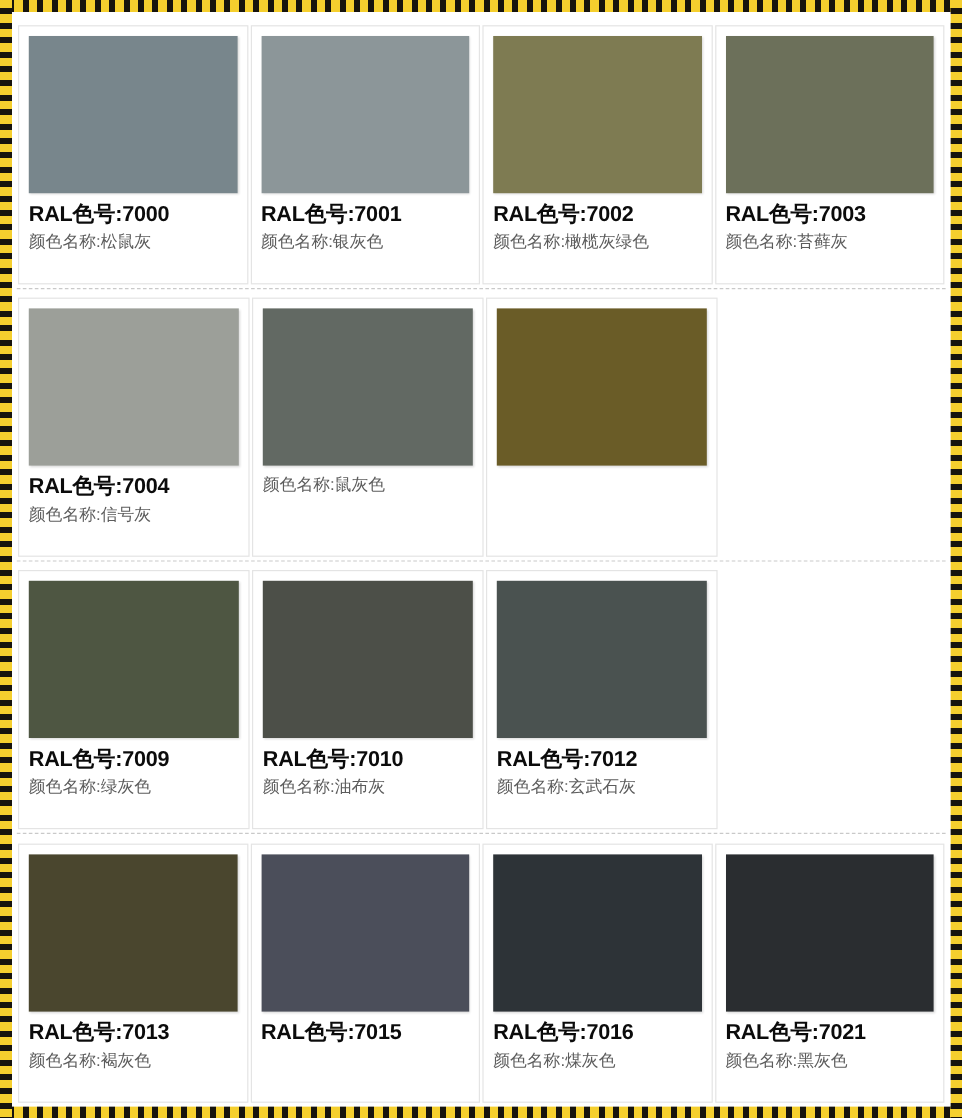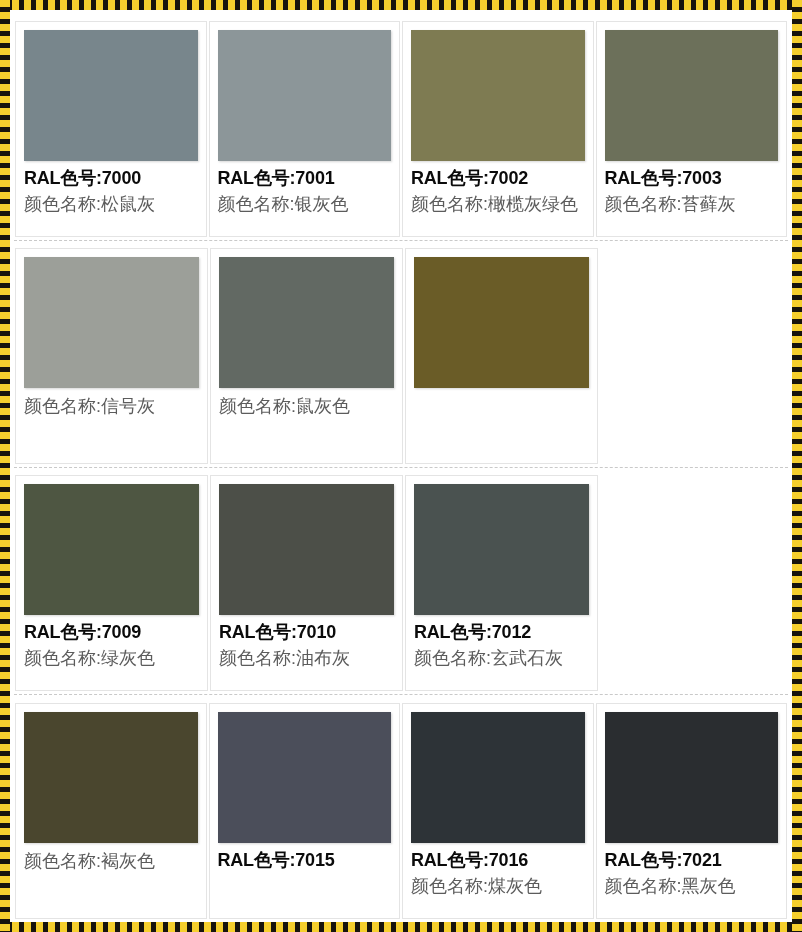--- a/index.html
+++ b/index.html
@@ -116,21 +116,21 @@
   .ral-code {
     font-size: 18px;
     font-weight: bold;
     color: #0b0b0b;
     letter-spacing: -0.2px;
     line-height: 1.3;
     white-space: nowrap;
   }
 
   .color-name {
-    font-size: 18px;
+    font-size: 14px;
     font-weight: normal;
     color: #5c5c5c;
     line-height: 1.35;
     white-space: nowrap;
   }
 </style>
 </head>
 <body>
 
 <div class="hazard-frame">
@@ -169,20 +169,21 @@
             <div class="card-text">
               <div class="ral-code">RAL色号:7003</div>
               <div class="color-name">颜色名称:苔藓灰</div>
             </div>
           </div>
         </div>
         <div class="swatch-row">
           <div class="color-card">
             <div class="swatch-chip" style="background: rgb(156, 159, 153);"></div>
             <div class="card-text">
+              <div class="ral-code">RAL色号:7004</div>
               <div class="color-name">颜色名称:信号灰</div>
             </div>
           </div>
           <div class="color-card">
             <div class="swatch-chip" style="background: rgb(98, 105, 99);"></div>
             <div class="card-text">
               <div class="color-name">颜色名称:鼠灰色</div>
             </div>
           </div>
           <div class="color-card">
@@ -209,20 +210,21 @@
             <div class="card-text">
               <div class="ral-code">RAL色号:7012</div>
               <div class="color-name">颜色名称:玄武石灰</div>
             </div>
           </div>
         </div>
         <div class="swatch-row">
           <div class="color-card">
             <div class="swatch-chip" style="background: rgb(74, 70, 46);"></div>
             <div class="card-text">
+              <div class="ral-code">RAL色号:7013</div>
               <div class="color-name">颜色名称:褐灰色</div>
             </div>
           </div>
           <div class="color-card">
             <div class="swatch-chip" style="background: rgb(75, 78, 90);"></div>
             <div class="card-text">
               <div class="ral-code">RAL色号:7015</div>
             </div>
           </div>
           <div class="color-card">

